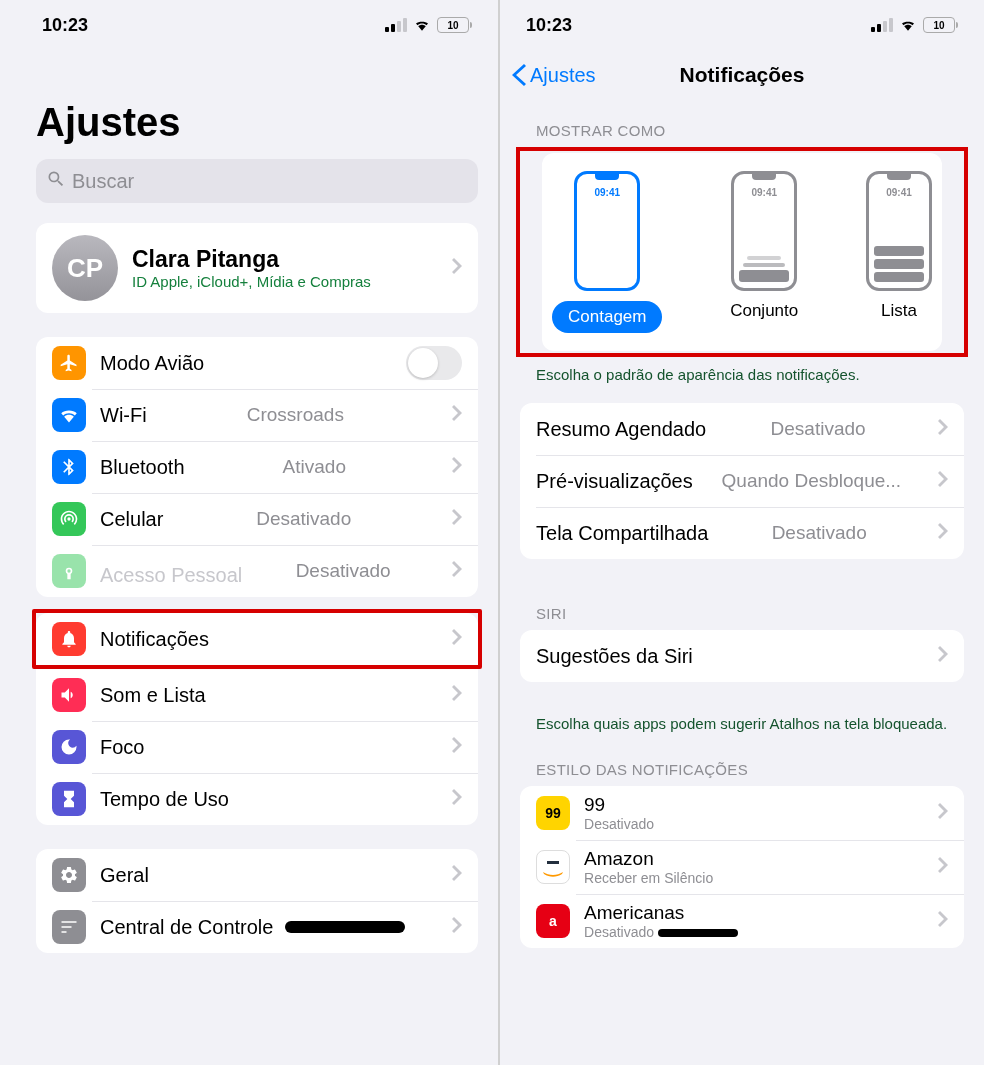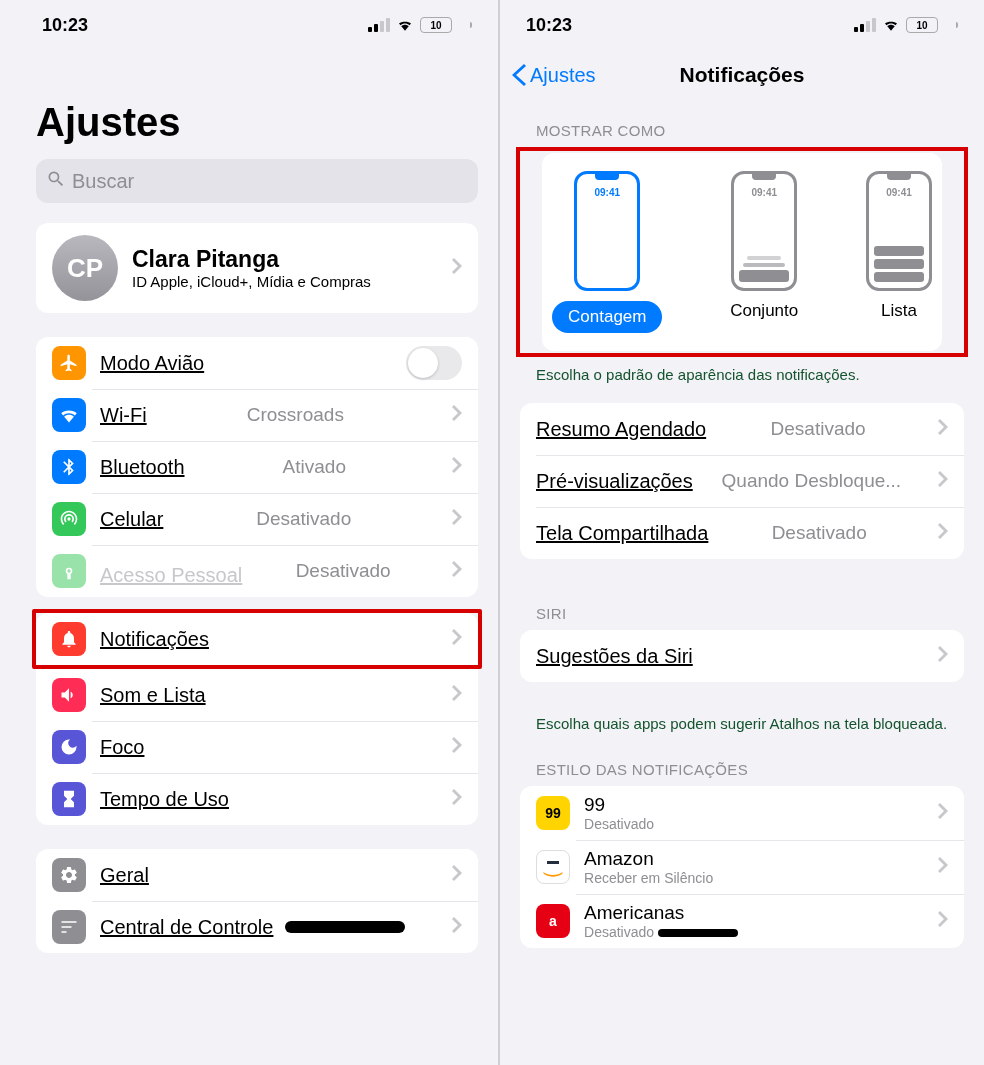--- a/index.html
+++ b/index.html
@@ -11,21 +11,21 @@
   
   .status-bar { height: 50px; display: flex; align-items: center; justify-content: space-between; padding: 0 26px; font-size: 18px; font-weight: 600; }
   .status-right { display: flex; align-items: center; gap: 6px; }
   .signal { display: flex; align-items: flex-end; gap: 2px; }
   .signal span { width: 4px; background: #000; border-radius: 1px; }
   .signal span:nth-child(1){height:5px;}
   .signal span:nth-child(2){height:8px;}
   .signal span:nth-child(3){height:11px;background:#c7c7cc;}
   .signal span:nth-child(4){height:14px;background:#c7c7cc;}
   .wifi-icon svg { width: 18px; height: 14px; }
-  .battery { display:flex; align-items:center; gap:18px; }
+  .battery { display:flex; align-items:center; gap:1px; }
   .battery-body { width: 32px; height: 16px; border: 1.5px solid #aaa; border-radius: 4px; position: relative; padding: 1.5px; }
   .battery-fill { height: 100%; width: 22%; background: #f7ce46; border-radius: 1.5px; }
   .battery-num { position:absolute; left:0; right:0; top:0; bottom:0; display:flex; align-items:center; justify-content:center; font-size:10px; font-weight:600; color:#000;}
   .battery-tip { width: 2px; height: 6px; background: #aaa; border-radius: 0 2px 2px 0; }
 
   
   .big-title { font-size: 40px; font-weight: 700; padding: 50px 20px 10px; }
   .search-bar { margin: 4px 20px 20px; background: #e4e3ea; border-radius: 12px; height: 44px; display: flex; align-items: center; padding: 0 10px; gap: 6px; color: #8e8e93; font-size: 20px; }
   .search-icon svg { width: 20px; height: 20px; }
 
@@ -33,25 +33,25 @@
   .row { display: flex; align-items: center; min-height: 52px; padding: 8px 16px; position: relative; }
   .row + .row::before { content: ""; position: absolute; top: 0; left: 56px; right: 0; height: 1px; background: #e5e5ea; }
   .row-noicon + .row-noicon::before { left: 16px; }
   .chevron { color: #c7c7cc; margin-left: auto; }
   .chevron svg { width: 10px; height: 16px; }
   .detail { color: #8e8e93; font-size: 19px; margin-left: auto; margin-right: 8px; }
 
   .profile-row { padding: 12px 16px; }
   .avatar { width: 66px; height: 66px; border-radius: 50%; background: linear-gradient(#b9b8be,#949399); color: #fff; font-size: 26px; font-weight: 700; display: flex; align-items: center; justify-content: center; margin-right: 14px; }
   .profile-name { font-size: 23px; font-weight: 700; }
-  .profile-sub { font-size: 15px; color: #000000; }
+  .profile-sub { font-size: 15px; color: #15803d; }
 
   .app-icon { width: 34px; height: 34px; border-radius: 8px; display: flex; align-items: center; justify-content: center; margin-right: 14px; flex-shrink: 0; }
   .app-icon svg { width: 20px; height: 20px; fill: #fff; }
-  .row-label { font-size: 20px; color: #000; text-decoration: underline; }
+  .row-label { font-size: 20px; color: #000; }
   .row.disabled .row-label { color: #c7c7cc; margin-top: 9px; }
   .row.disabled .app-icon { opacity: 0.5; }
 
   .toggle { width: 56px; height: 34px; background: #e9e9eb; border-radius: 17px; position: relative; margin-left: auto; }
   .toggle::after { content:""; position:absolute; width:30px; height:30px; background:#fff; border-radius:50%; top:2px; left:2px; box-shadow:0 1px 3px rgba(0,0,0,0.2);}
 
   .highlight-red { border: 4px solid #d60000; margin: -12px 16px 8px; border-radius: 2px; }
   .highlight-red-first-row { padding-top: 8px; }
 
   .redacted { display:inline-block; width:120px; height:12px; background:#000; border-radius:6px; vertical-align:middle;}

